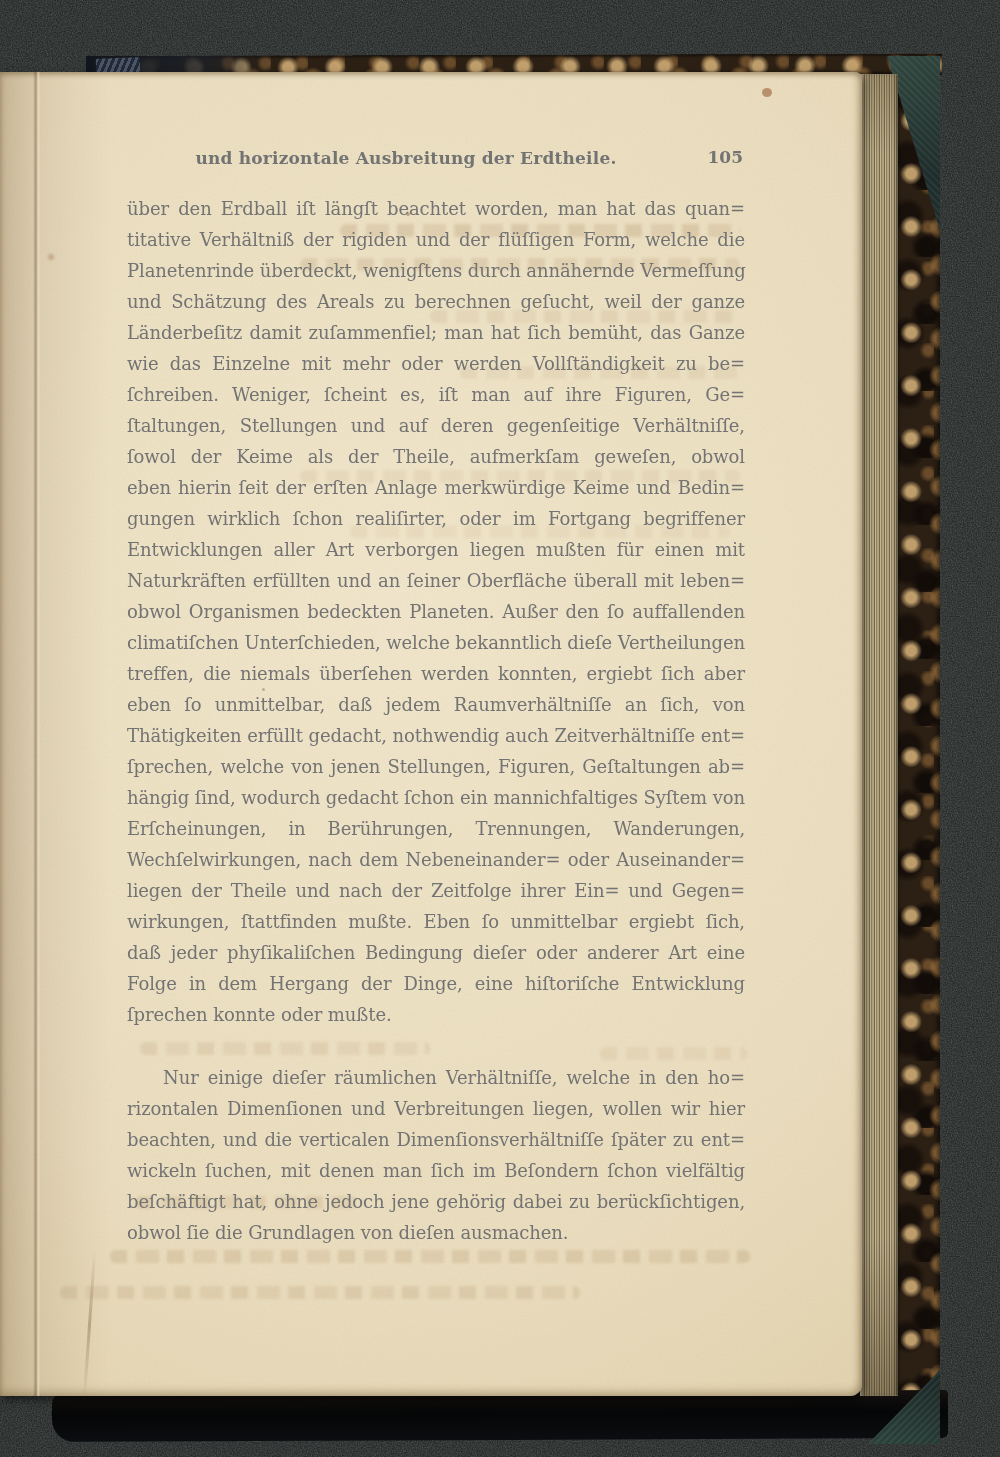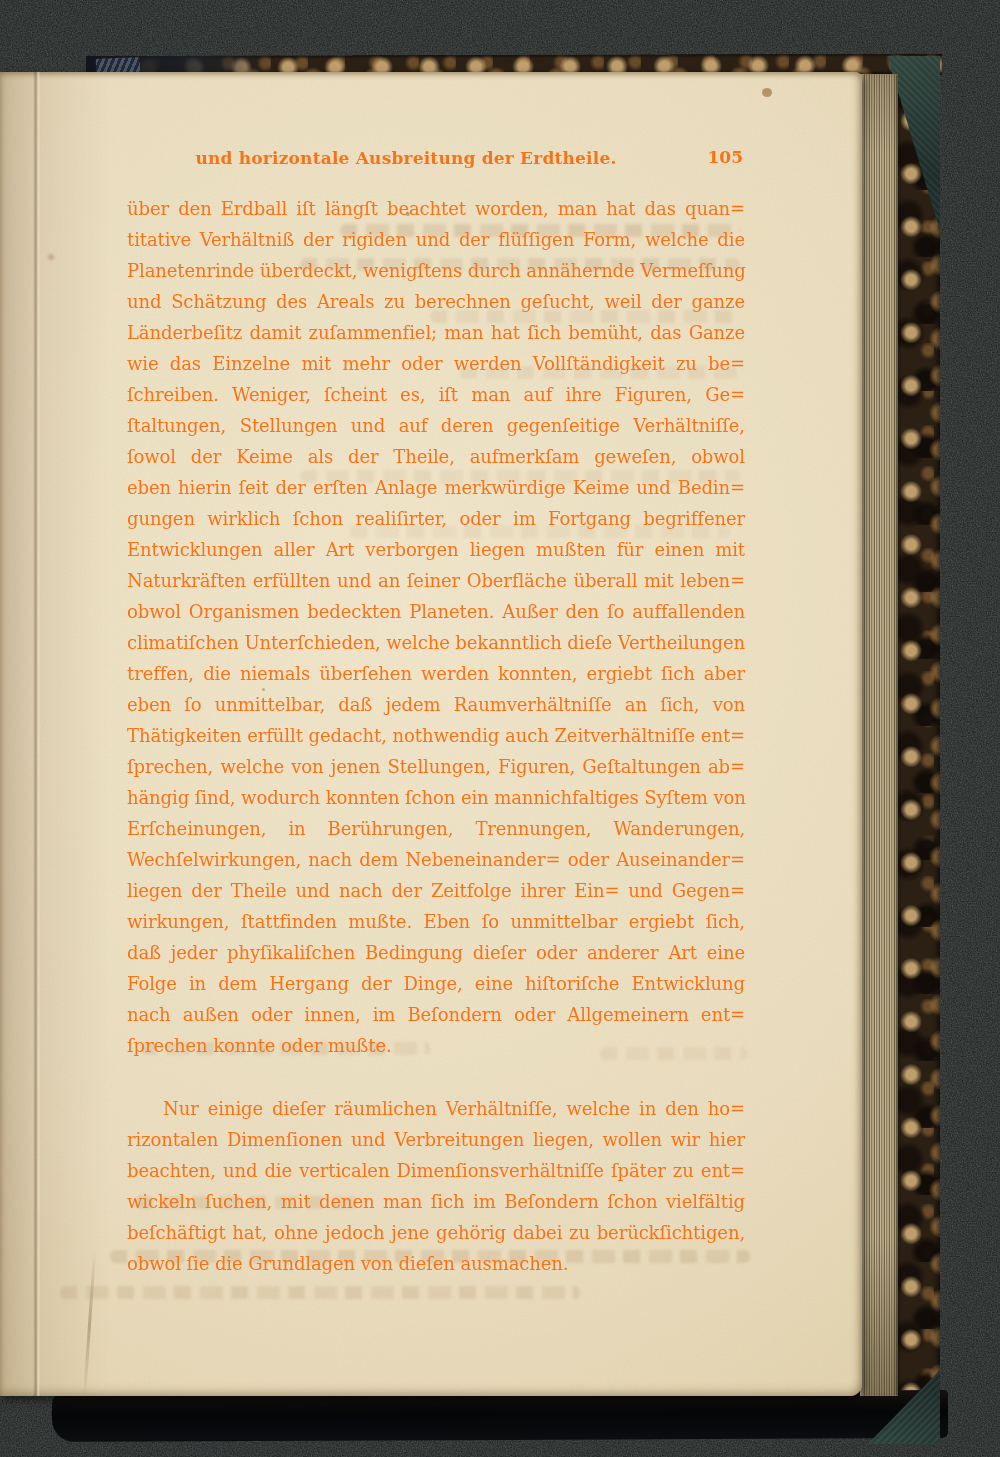--- a/index.html
+++ b/index.html
@@ -79,21 +79,21 @@
   
   .ghost{position:absolute;height:13px;filter:blur(1.7px);border-radius:6px;
     background:repeating-linear-gradient(90deg,
       rgba(151,112,66,.38) 0 17px, rgba(151,112,66,0) 17px 26px,
       rgba(151,112,66,.30) 26px 49px, rgba(151,112,66,0) 49px 57px);}
 
   
   .fox{position:absolute;border-radius:50%;}
 
   
-  .print{color:#f97316;}
+  .print{color:#737373;}
   .headrow{position:absolute;left:127px;top:148px;width:618px;height:26px;}
   .running-title{position:absolute;left:0;right:60px;text-align:center;
     font-size:17px;font-weight:bold;letter-spacing:.2px;}
   .pagenum{position:absolute;right:2px;top:-1px;font-size:17px;font-weight:bold;}
   .textblock{position:absolute;left:127px;top:193px;width:618px;}
   .tl{height:31px;line-height:31px;font-size:18px;font-weight:normal;
       letter-spacing:-.1px;white-space:nowrap;
       text-align:justify;text-align-last:justify;}
   .tl.end{text-align-last:left;}
   .tl.indent{text-indent:36px;margin-top:32px;}
@@ -171,28 +171,27 @@
     <div class="tl">eben hierin ſeit der erſten Anlage merkwürdige Keime und Bedin=</div>
     <div class="tl">gungen wirklich ſchon realiſirter, oder im Fortgang begriffener</div>
     <div class="tl">Entwicklungen aller Art verborgen liegen mußten für einen mit</div>
     <div class="tl">Naturkräften erfüllten und an ſeiner Oberfläche überall mit leben=</div>
     <div class="tl">obwol Organismen bedeckten Planeten. Außer den ſo auffallenden</div>
     <div class="tl">climatiſchen Unterſchieden, welche bekanntlich dieſe Vertheilungen</div>
     <div class="tl">treffen, die niemals überſehen werden konnten, ergiebt ſich aber</div>
     <div class="tl">eben ſo unmittelbar, daß jedem Raumverhältniſſe an ſich, von</div>
     <div class="tl">Thätigkeiten erfüllt gedacht, nothwendig auch Zeitverhältniſſe ent=</div>
     <div class="tl">ſprechen, welche von jenen Stellungen, Figuren, Geſtaltungen ab=</div>
-    <div class="tl">hängig ſind, wodurch konnten ſchon ein mannichfaltiges Syſtem von</div>
+    <div class="tl">hängig ſind, wodurch gedacht ſchon ein mannichfaltiges Syſtem von</div>
     <div class="tl">Erſcheinungen, in Berührungen, Trennungen, Wanderungen,</div>
     <div class="tl">Wechſelwirkungen, nach dem Nebeneinander= oder Auseinander=</div>
     <div class="tl">liegen der Theile und nach der Zeitfolge ihrer Ein= und Gegen=</div>
     <div class="tl">wirkungen, ſtattfinden mußte. Eben ſo unmittelbar ergiebt ſich,</div>
     <div class="tl">daß jeder phyſikaliſchen Bedingung dieſer oder anderer Art eine</div>
     <div class="tl">Folge in dem Hergang der Dinge, eine hiſtoriſche Entwicklung</div>
-    <div class="tl">nach außen oder innen, im Beſondern oder Allgemeinern ent=</div>
     <div class="tl end">ſprechen konnte oder mußte.</div>
     <div class="tl indent">Nur einige dieſer räumlichen Verhältniſſe, welche in den ho=</div>
     <div class="tl">rizontalen Dimenſionen und Verbreitungen liegen, wollen wir hier</div>
     <div class="tl">beachten, und die verticalen Dimenſionsverhältniſſe ſpäter zu ent=</div>
     <div class="tl">wickeln ſuchen, mit denen man ſich im Beſondern ſchon vielfältig</div>
     <div class="tl">beſchäftigt hat, ohne jedoch jene gehörig dabei zu berückſichtigen,</div>
     <div class="tl end">obwol ſie die Grundlagen von dieſen ausmachen.</div>
   </div>
 
 </div>

